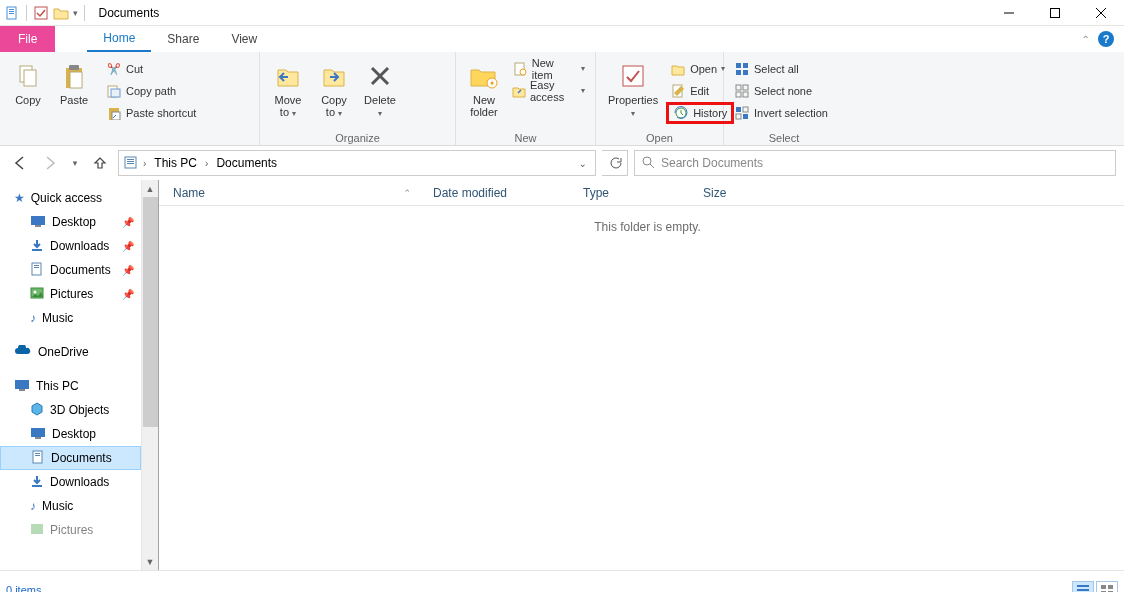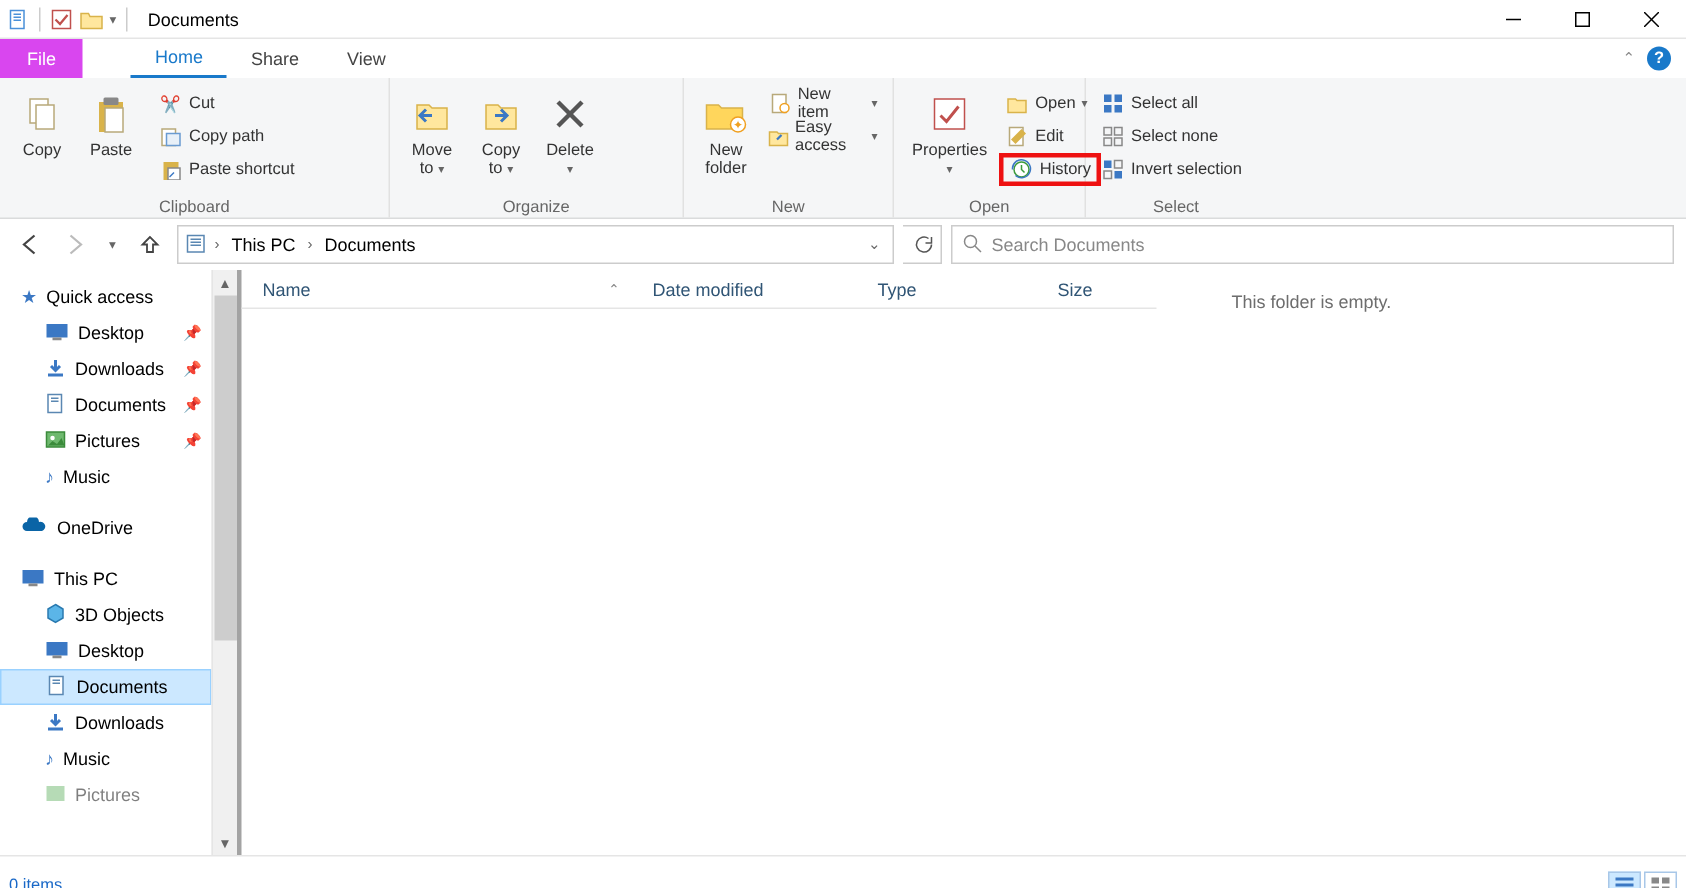--- a/index.html
+++ b/index.html
@@ -10,21 +10,21 @@
     .titlebar-left { display: flex; align-items: center; gap: 4px; padding-left: 4px; }
     .titlebar .qat-icon { width: 16px; height: 16px; display: flex; align-items: center; justify-content: center; }
     .titlebar .sep { width: 1px; height: 16px; background: #ccc; margin: 0 2px; }
     .title-text { margin-left: 8px; font-size: 12px; }
     .titlebar-spacer { flex: 1; }
     .win-controls { display: flex; }
     .win-btn { width: 46px; height: 26px; display: flex; align-items: center; justify-content: center; }
 
     
     .menu-tabs { height: 26px; background: #fff; display: flex; align-items: center; position: relative;}
-    .file-tab { background: #d946ef; color: #fff; padding: 0 18px; height: 26px; display: flex; align-items: center; }
+    .file-tab { background: #ec4899; color: #fff; padding: 0 18px; height: 26px; display: flex; align-items: center; }
     .tab { padding: 0 16px; height: 26px; display: flex; align-items: center; color: #444; }
     .tab.active { border-bottom: 2px solid #1979ca; color: #1979ca; margin-left: 32px; }
     .menu-right { position: absolute; right: 4px; top: 0; height: 26px; display: flex; align-items: center; gap: 8px; padding-right: 6px; }
     .help-circle { width: 16px; height: 16px; border-radius: 50%; background: #1979ca; color: #fff; display: flex; align-items: center; justify-content: center; font-size: 11px; font-weight: bold; }
     .caret-up { font-size: 10px; color: #888; }
 
     
     .ribbon { height: 94px; background: #f5f6f7; display: flex; border-bottom: 1px solid #dadbdc; font-size: 11px; }
     .ribbon-group { display: flex; flex-direction: column; position: relative; padding: 2px 6px 14px 6px; border-right: 1px solid #e1e1e1; }
     .ribbon-group-content { flex: 1; display: flex; align-items: flex-start; gap: 2px; padding-top: 4px; }
@@ -55,21 +55,21 @@
     .tree { flex: 1; overflow: hidden; padding-top: 6px; font-size: 12px; }
     .tree-item { display: flex; align-items: center; height: 24px; padding-left: 14px; gap: 6px; }
     .tree-item.sub { padding-left: 30px; }
     .tree-item.selected { background: #cce8ff; border: 1px solid #99d1ff; height: 24px; }
     .pin { color: #777; font-size: 10px; margin-left: auto; margin-right: 6px; }
     .tree-spacer { height: 10px; }
     .scrollbar-v { width: 17px; background: #f0f0f0; border-left: 1px solid #e5e5e5; display: flex; flex-direction: column; align-items: center; }
     .scroll-arrow { height: 17px; width: 100%; display: flex; align-items: center; justify-content: center; color: #666; font-size: 9px; }
     .scroll-thumb { background: #cdcdcd; width: 15px; margin: 0 1px; flex: 0 0 auto; }
 
-    .content { flex: 1; display: flex; flex-direction: row; border-left: 3px solid #a3a3a3; gap: 38px; }
+    .content { flex: 1; display: flex; flex-direction: column; border-left: 1px solid #a3a3a3; }
     .col-headers { height: 26px; display: flex; align-items: center; border-bottom: 1px solid #e5e5e5; font-size: 12px; color: #305575; }
     .col { padding-left: 14px; display: flex; align-items: center; gap: 6px; }
     .col.name { width: 260px; }
     .col.date { width: 150px; }
     .col.type { width: 120px; }
     .col.size { width: 80px; }
     .empty-msg { text-align: center; color: #6d6d6d; padding-top: 14px; font-size: 12px; margin-left: 12px; }
 
     
     .statusbar { height: 38px; border-top: 1px solid #e5e5e5; display: flex; align-items: center; padding: 0 6px; font-size: 11px; color: #1968c7; }
@@ -181,21 +181,20 @@
               <svg width="14" height="14">
                 <rect x="2" y="2" width="10" height="12" fill="#d9b34a"></rect>
                 <rect x="5" y="6" width="8" height="8" fill="#fff" stroke="#888"></rect>
                 <path d="M6 12 l3 -3" stroke="#3b78c4"></path>
               </svg>
             </span>
             <span>Paste shortcut</span>
           </div>
       </div>
     </div>
-    <div class="ribbon-group-label">Clipboard</div>
   </div>
 
   <div class="ribbon-group" style="width:196px;">
     <div class="ribbon-group-content">
       <div class="big-btn">
         <span class="ico">
             <svg width="28" height="28">
               <path d="M4 8 h8 l2 2 h10 v14 h-20 z" fill="#ffe79e" stroke="#d9b34a"></path>
               <path d="M6 15 h8 M10 11 l-4 4 4 4" fill="none" stroke="#3b78c4" stroke-width="2"></path>
             </svg>

